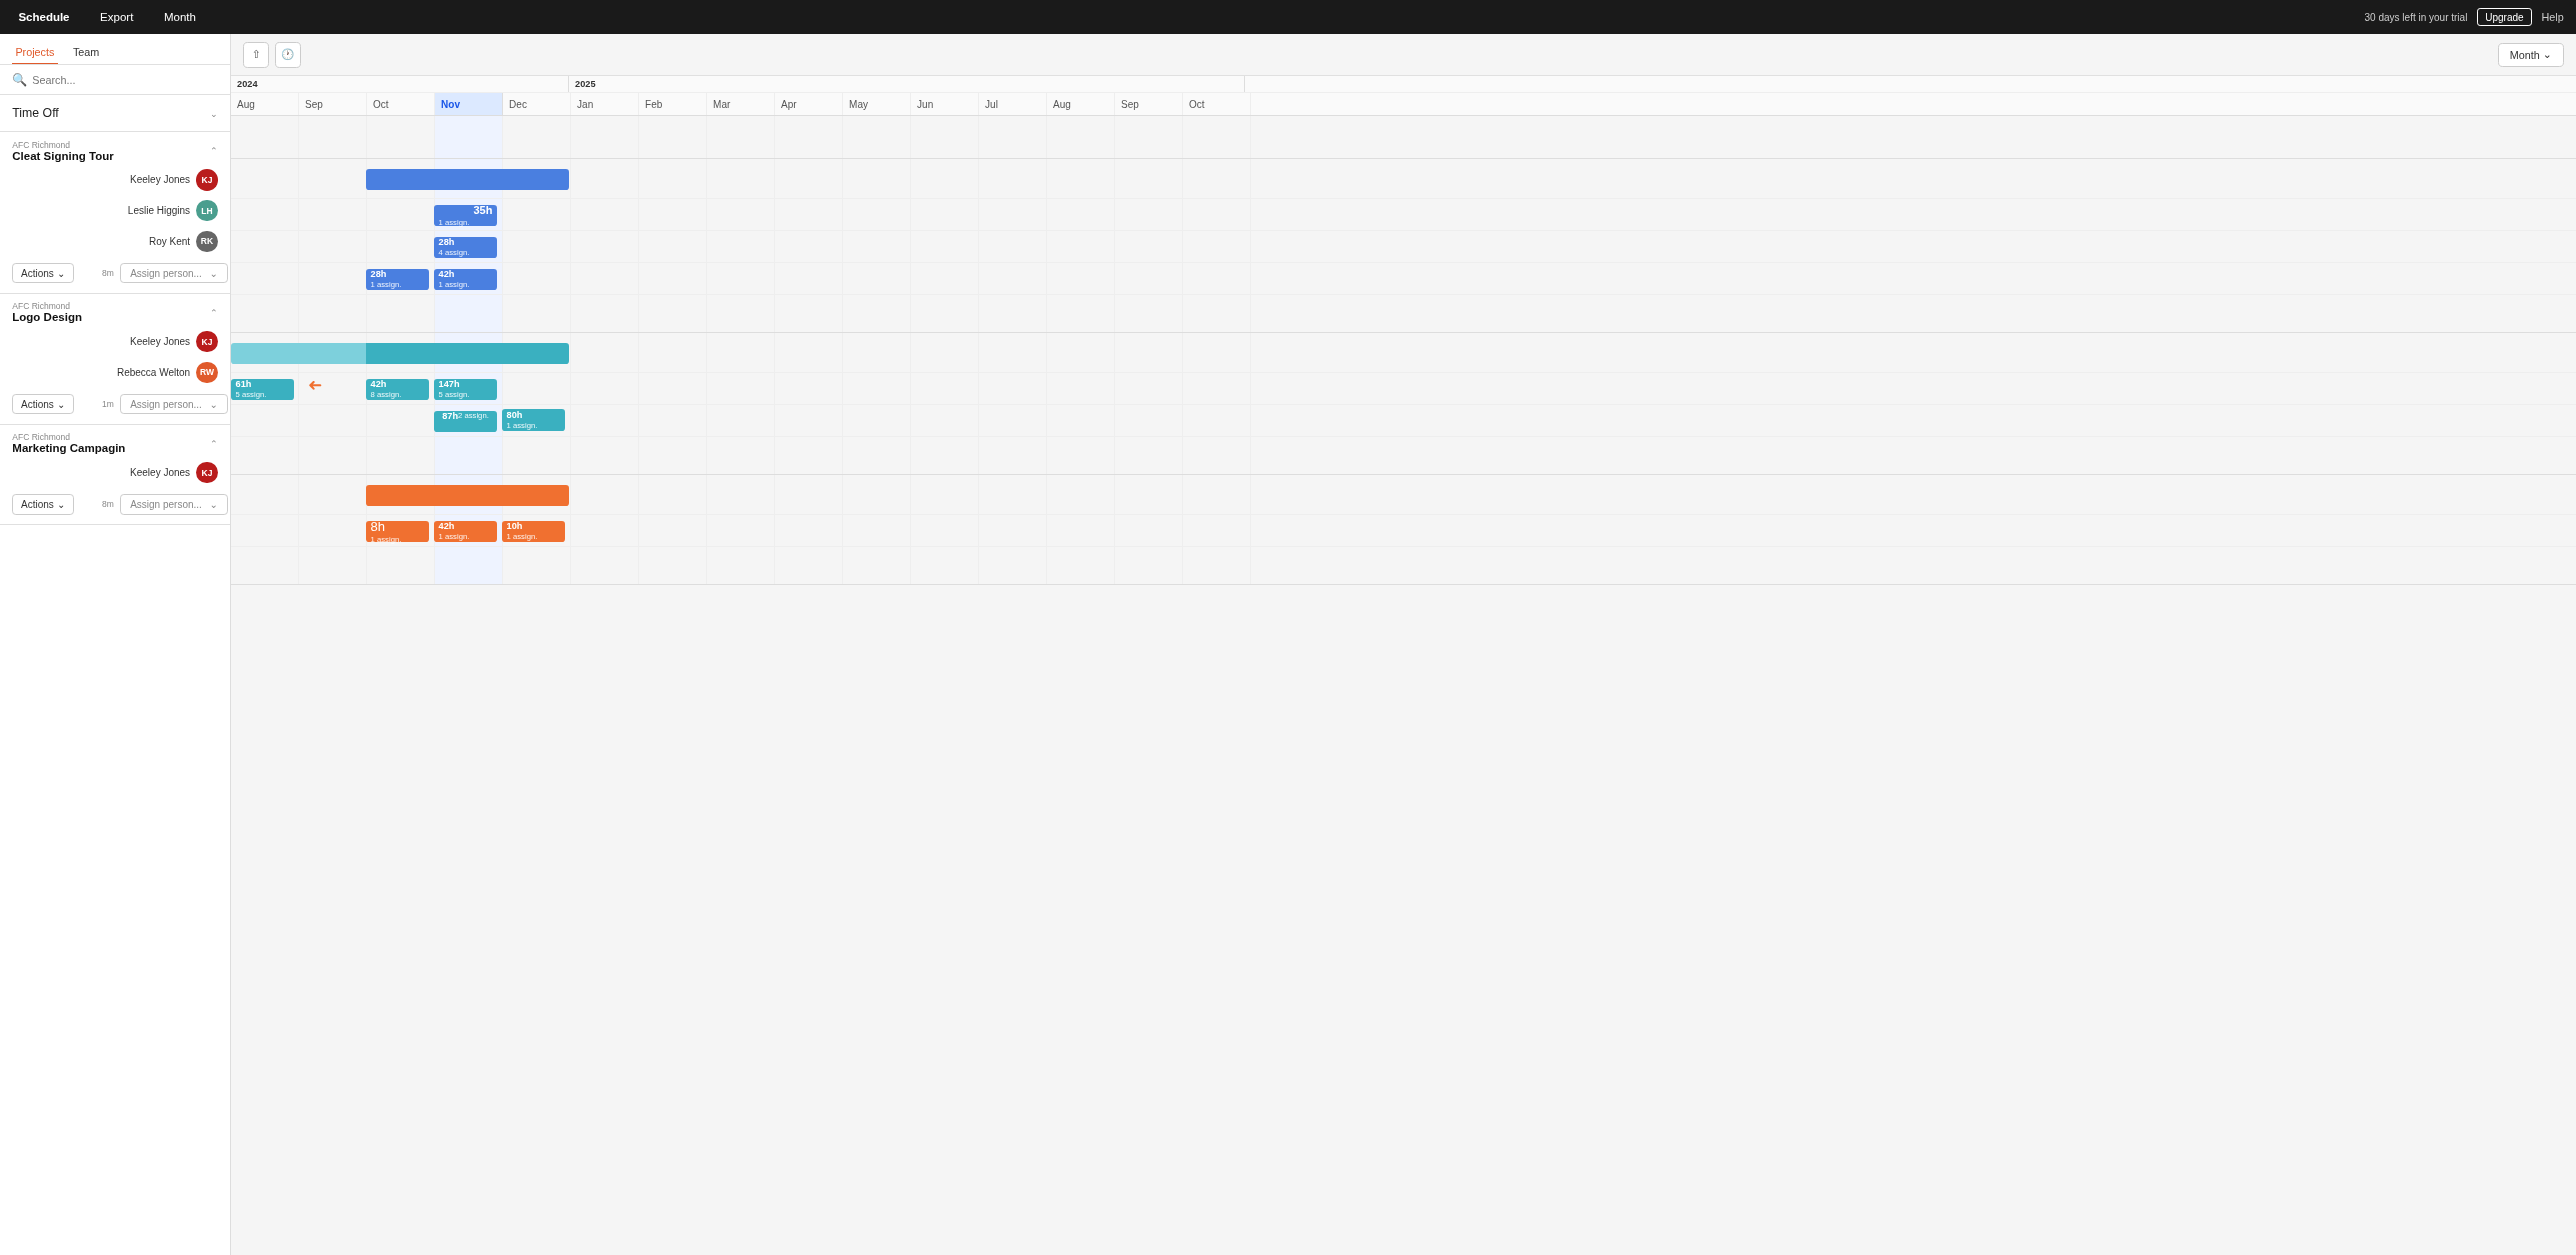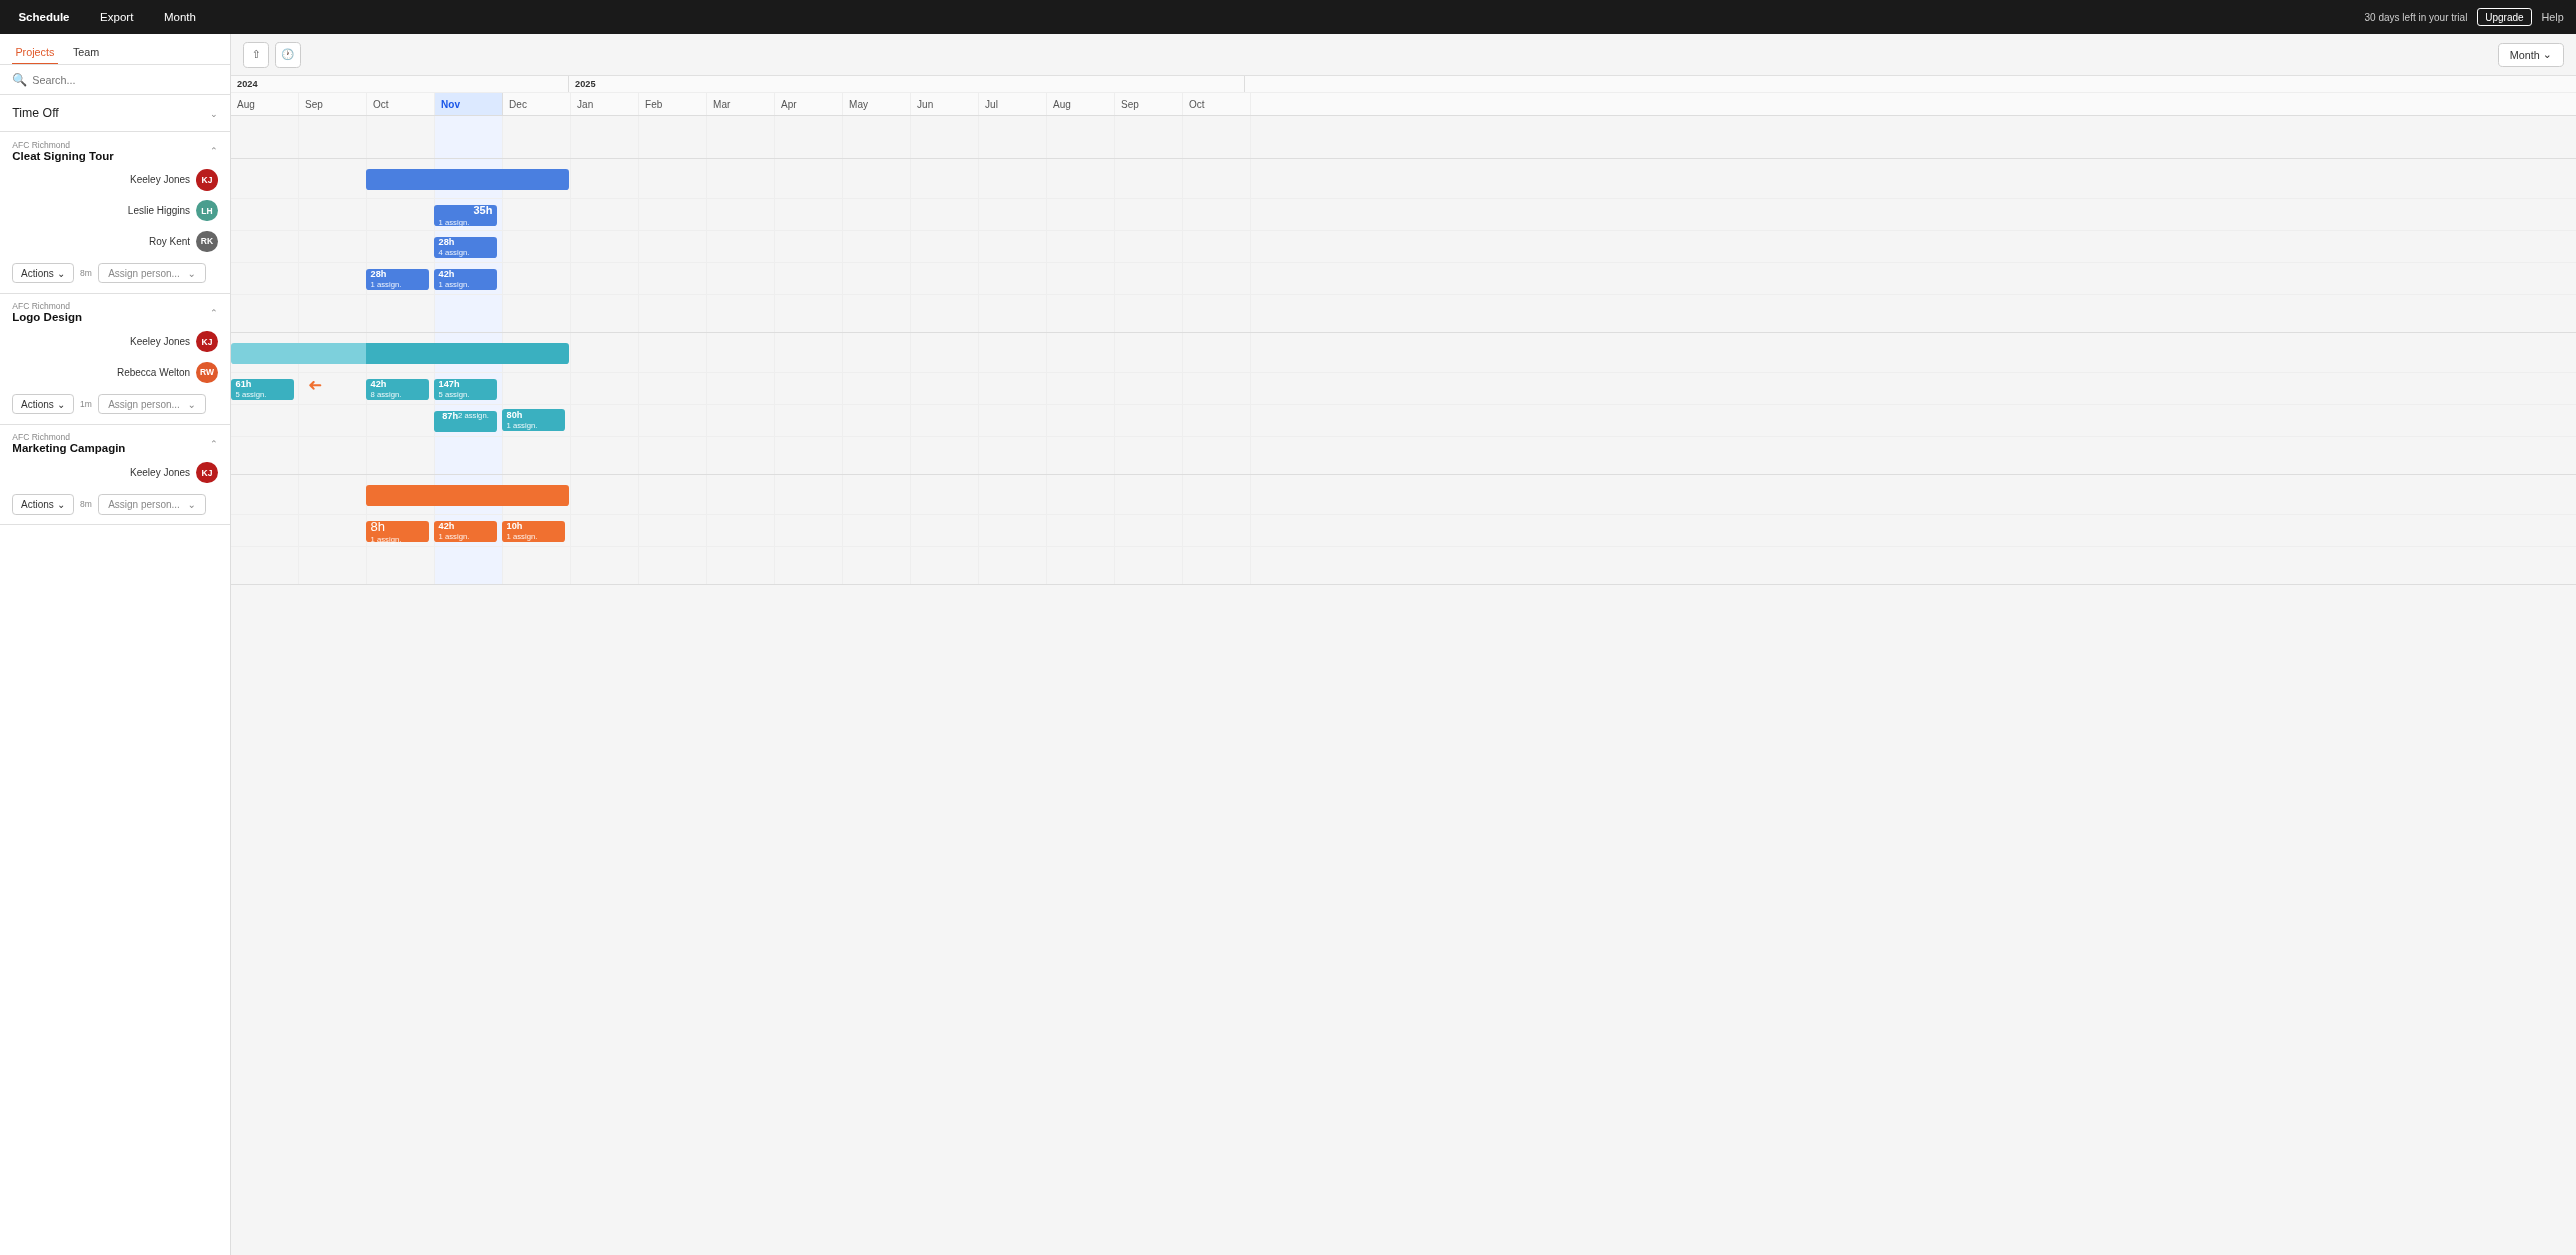--- a/index.html
+++ b/index.html
@@ -171,20 +171,21 @@
       border-radius: 3.8px;
       font-size: 10px;
       cursor: pointer;
       color: #888;
       min-width: 108px;
       justify-content: space-between;
     }
     .duration-badge {
       font-size: 8.5px;
       color: #888;
+      margin-left: 22px;
     }
 
     
     .new-project-btn {
       margin: 12.3px;
       background: #1a7e3e;
       color: white;
       border: none;
       padding: 7.7px 12.3px;
       border-radius: 4.6px;

